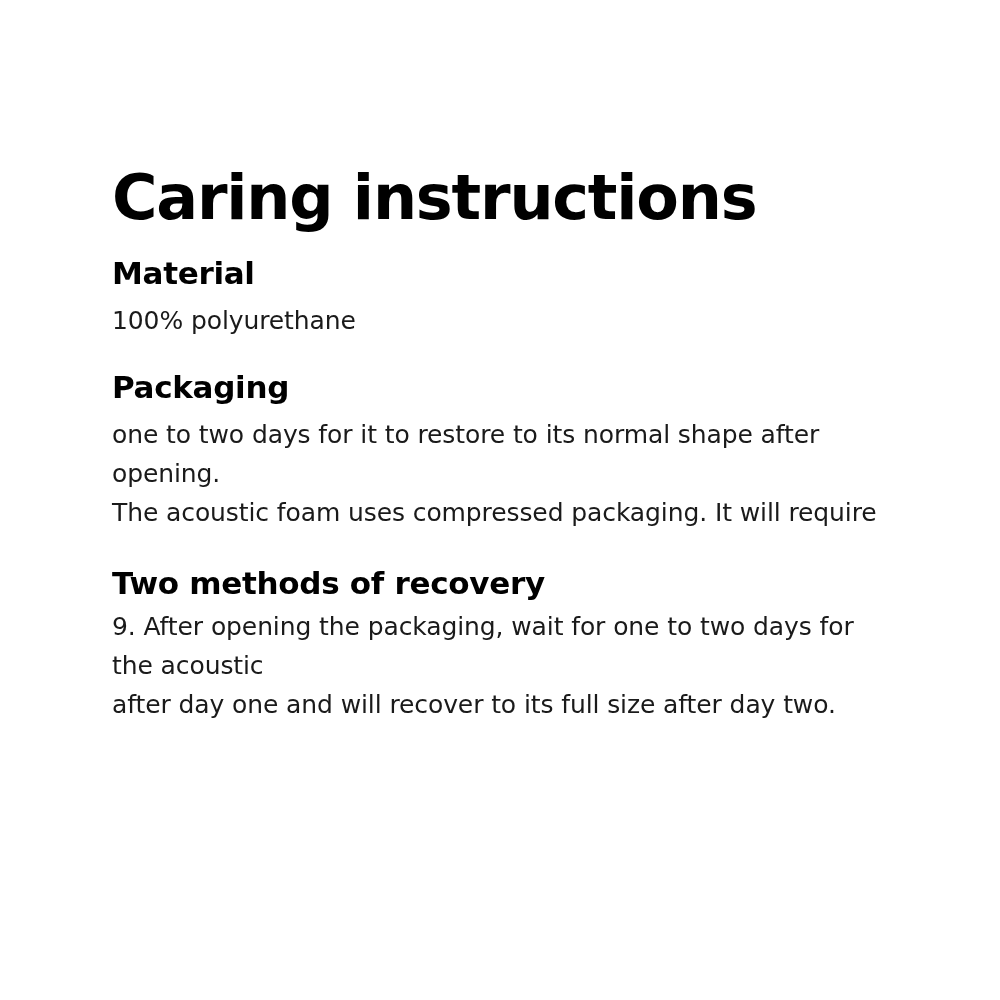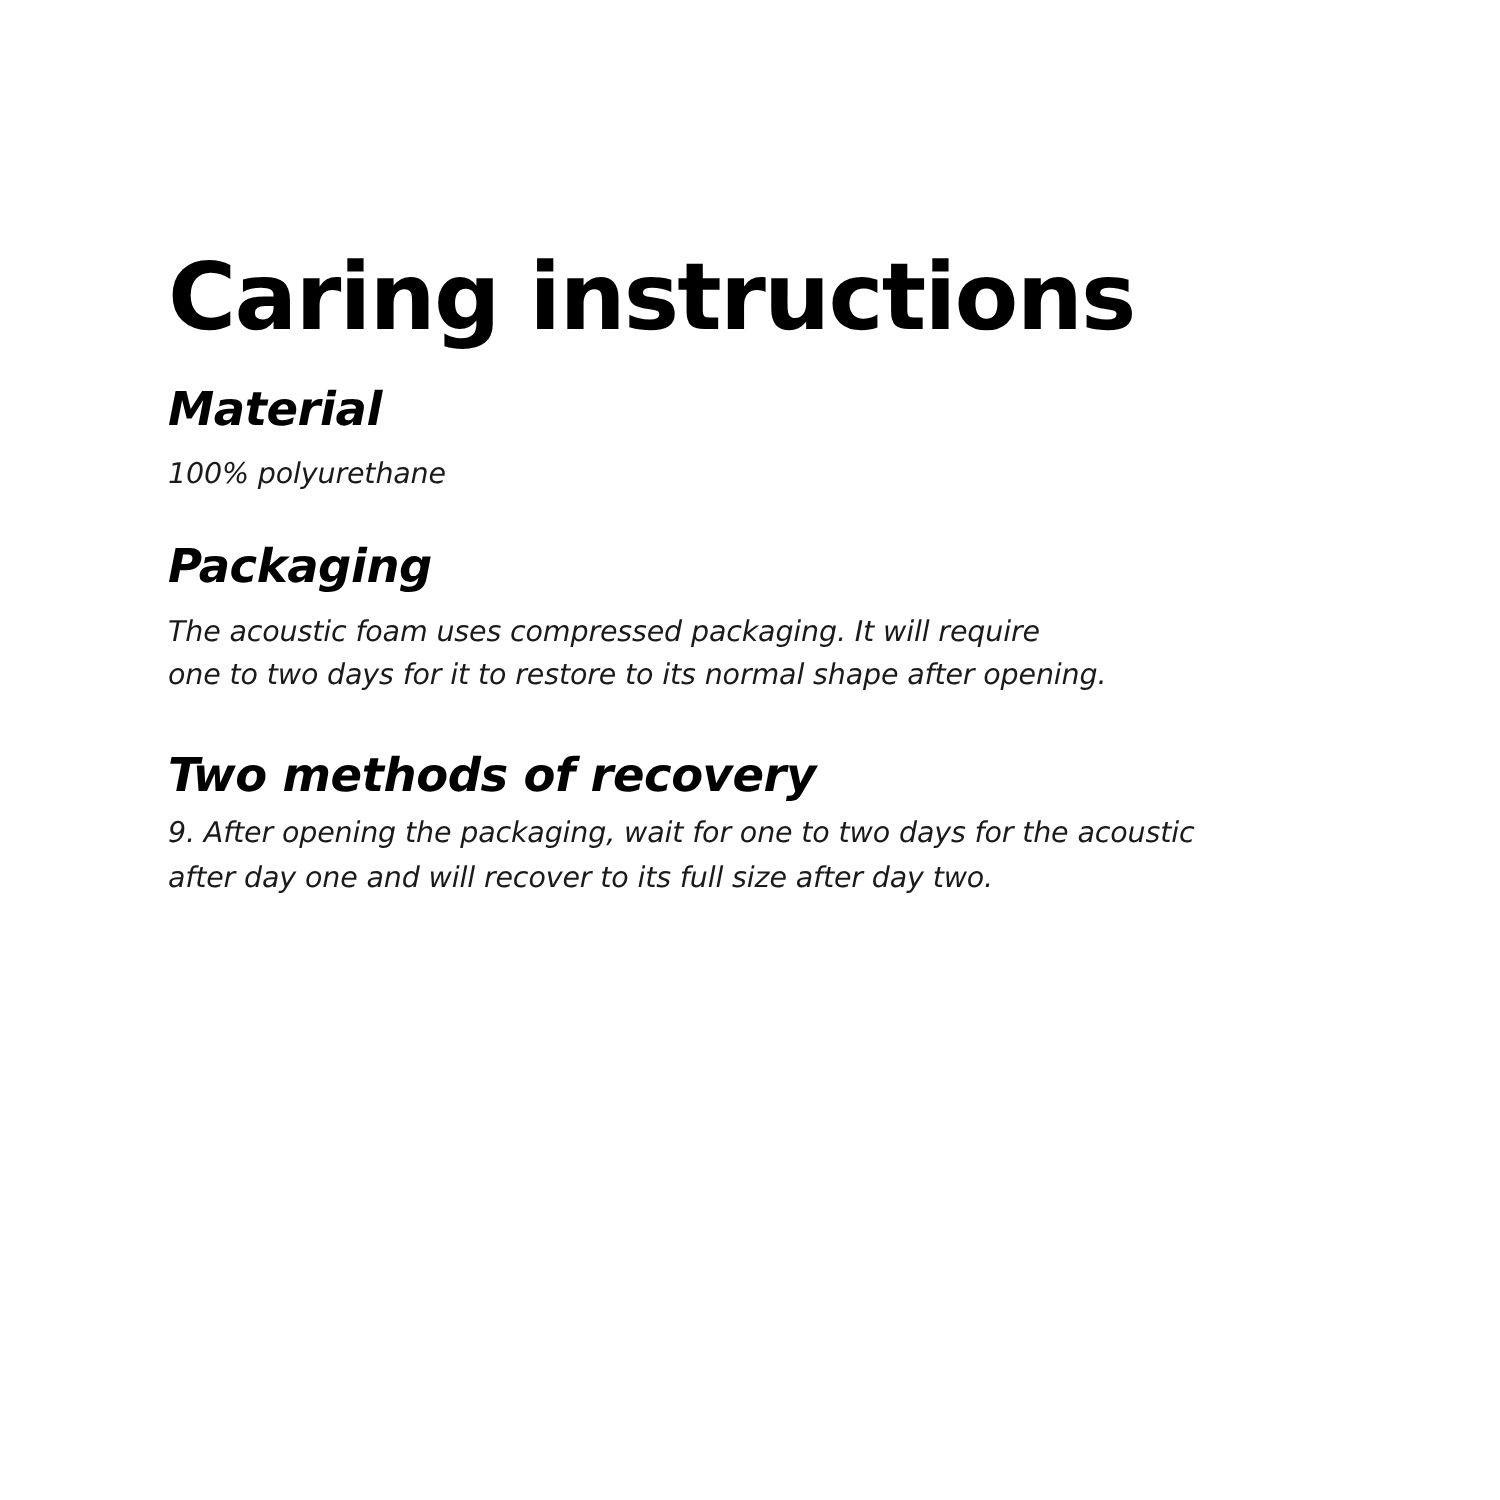--- a/index.html
+++ b/index.html
@@ -25,35 +25,34 @@
     font-family: "DejaVu Sans", sans-serif;
     font-size: 62px;
     font-weight: 700;
     letter-spacing: -1.2px;
     line-height: 1.05;
     margin: 0 0 26px 0;
     color: #000000;
   }
   .section {
     margin: 0;
-    font-style: italic;
   }
   .section-heading {
     font-size: 31px;
     font-weight: 600;
     letter-spacing: -0.3px;
     line-height: 1.15;
     margin: 0 0 10px 0;
     color: #000000;
   }
   .section-heading.tight {
     margin-bottom: 6px;
   }
   .body-text {
-    font-size: 19px;
+    font-size: 25px;
     font-weight: 400;
     line-height: 1.55;
     letter-spacing: -0.1px;
     margin: 0;
     color: #1a1a1a;
   }
   .gap-material {
     height: 30px;
   }
   .gap-packaging {
@@ -78,22 +77,22 @@
     <p class="body-text">
       <span class="ln">100% polyurethane</span>
     </p>
   </div>
 
   <div class="gap-material"></div>
 
   <div class="section">
     <h2 class="section-heading">Packaging</h2>
     <p class="body-text">
+      <span class="ln">one to two days for it to restore to its normal shape after opening.</span>
       <span class="ln">The acoustic foam uses compressed packaging. It will require</span>
-      <span class="ln">one to two days for it to restore to its normal shape after opening.</span>
     </p>
   </div>
 
   <div class="gap-packaging"></div>
 
   <div class="section">
     <h2 class="section-heading tight">Two methods of recovery</h2>
 
     <p class="body-text">
       <span class="ln">9. After opening the packaging, wait for one to two days for the acoustic</span>

